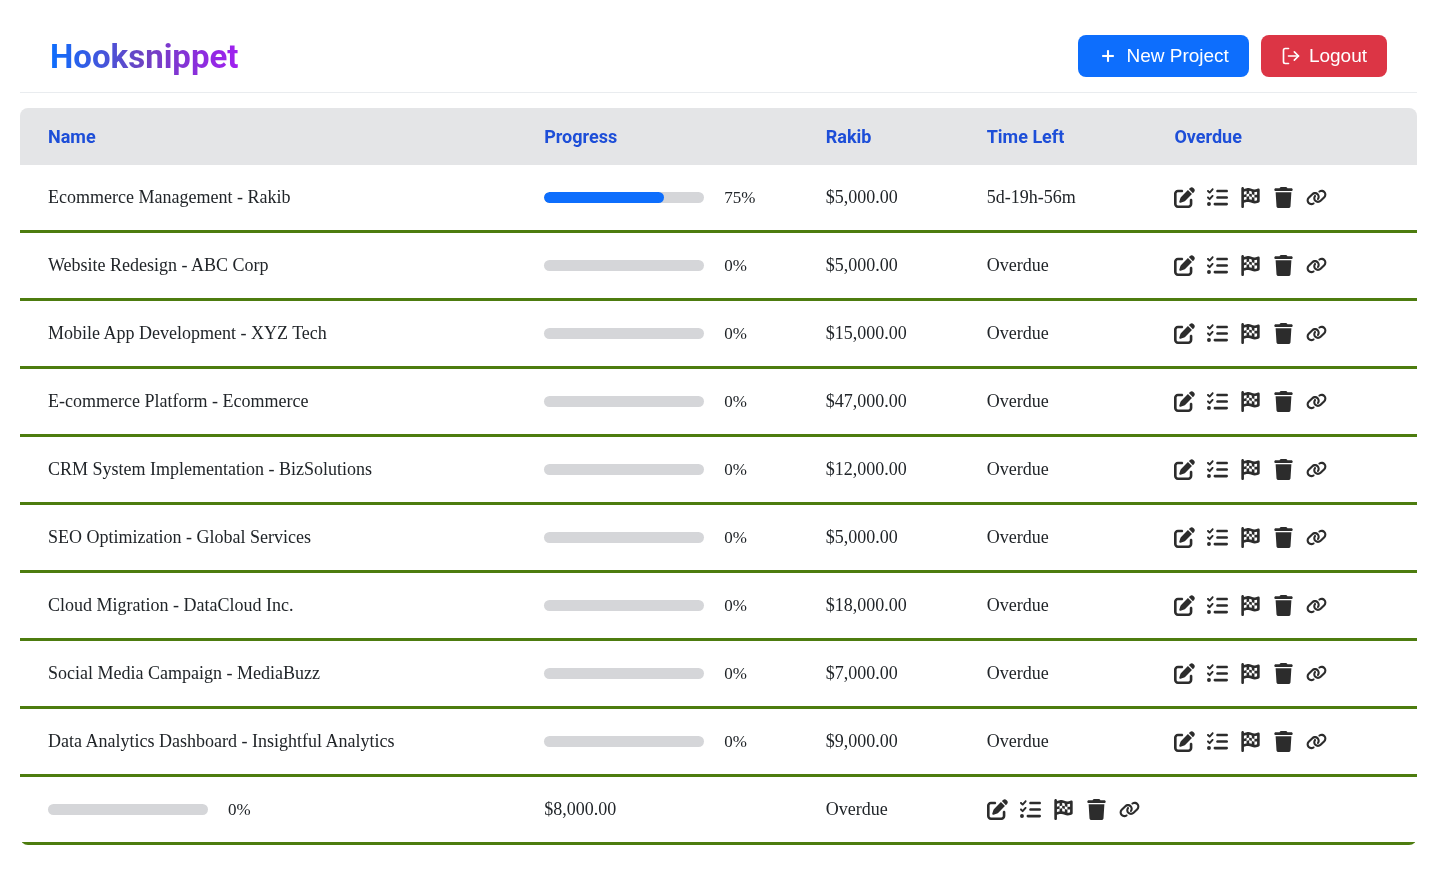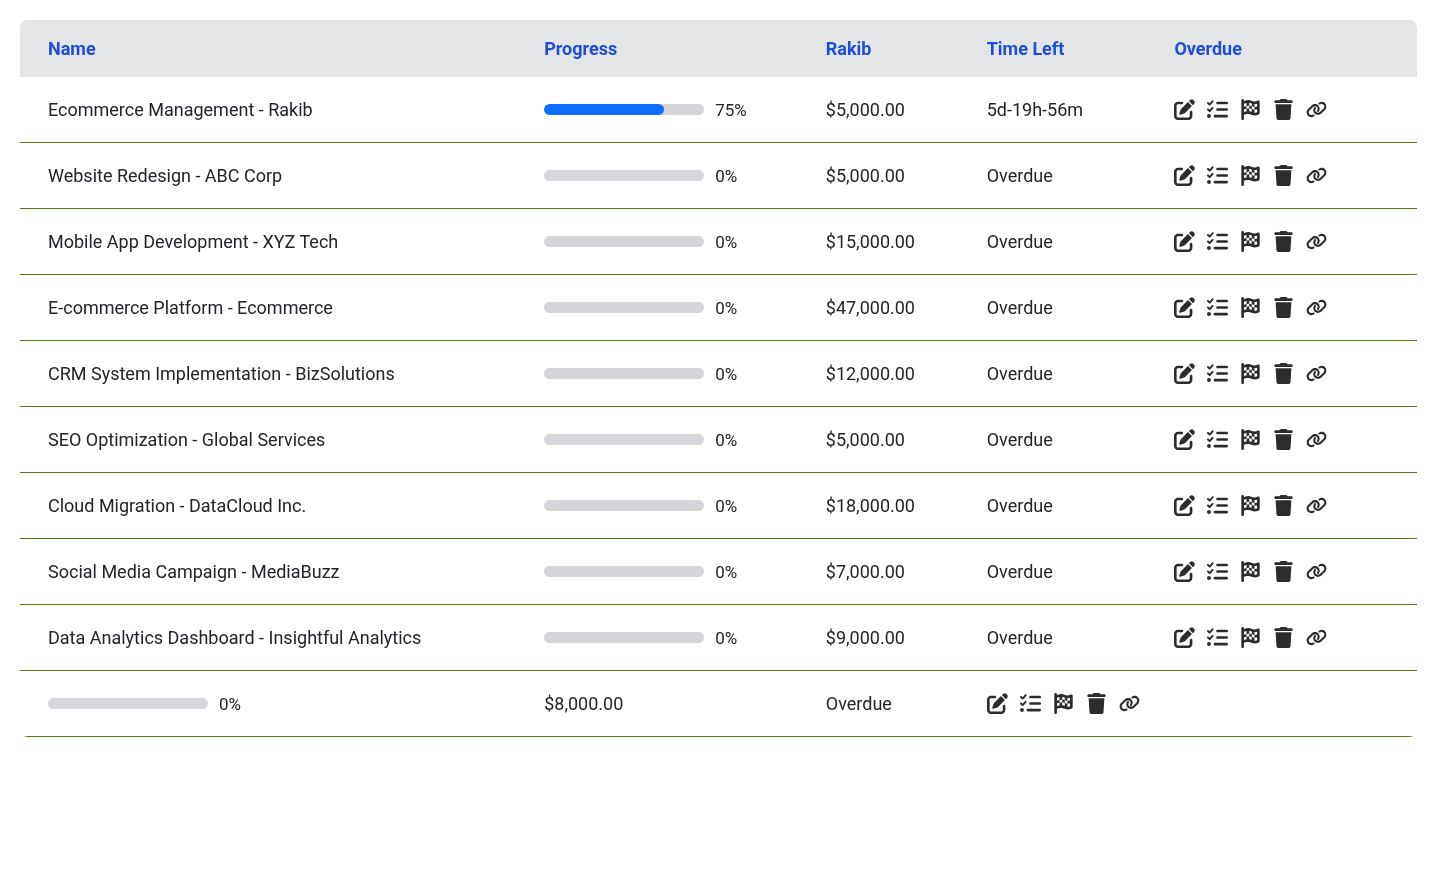--- a/index.html
+++ b/index.html
@@ -70,28 +70,29 @@
       background: #e4e5e7;
       padding: 18px 28px;
       font-weight: 700;
       font-size: 18px;
       color: #1d4ed8;
     }
     .table-row {
       display: grid;
       grid-template-columns: 37% 21% 12% 14% 16%;
       padding: 22px 28px;
-      border-bottom: 1px solid #4d7c0f;
+      border-bottom: 3px solid #4d7c0f;
       align-items: center;
       font-size: 18px;
+      font-family: Liberation Serif, serif;
     }
     .progress-cell {
       display: flex;
       align-items: center;
-      gap: 11px;
+      gap: 20px;
     }
     .progress-bar {
       width: 160px;
       height: 11px;
       background: #d5d6d9;
       border-radius: 10px;
       overflow: hidden;
     }
     .progress-fill {
       height: 100%;
@@ -115,20 +116,40 @@
     }
     .action-icon svg {
       width: 100%;
       height: 100%;
     }
   </style>
 </head>
 <body>
 
 <div class="container">
+  <div class="header">
+    <div class="brand">Hooksnippet</div>
+    <div class="header-actions">
+      <button class="btn btn-primary">
+        <svg viewBox="0 0 24 24">
+            <line x1="12" y1="5" x2="12" y2="19"></line>
+            <line x1="5" y1="12" x2="19" y2="12"></line>
+          </svg>
+        <span>New Project</span>
+      </button>
+      <button class="btn btn-danger">
+        <svg viewBox="0 0 24 24" style="stroke-width:2;">
+            <path d="M9 21H5a2 2 0 0 1-2-2V5a2 2 0 0 1 2-2h4" stroke-linecap="round" stroke-linejoin="round"></path>
+            <polyline points="16 17 21 12 16 7" stroke-linecap="round" stroke-linejoin="round"></polyline>
+            <line x1="21" y1="12" x2="9" y2="12" stroke-linecap="round"></line>
+          </svg>
+        <span>Logout</span>
+      </button>
+    </div>
+  </div>
 
   <div class="table-wrapper">
     <div class="table-header">
       <div>Name</div>
       <div>Progress</div>
       <div>Rakib</div>
       <div>Time Left</div>
       <div>Overdue</div>
     </div>
     <div id="table-body">

